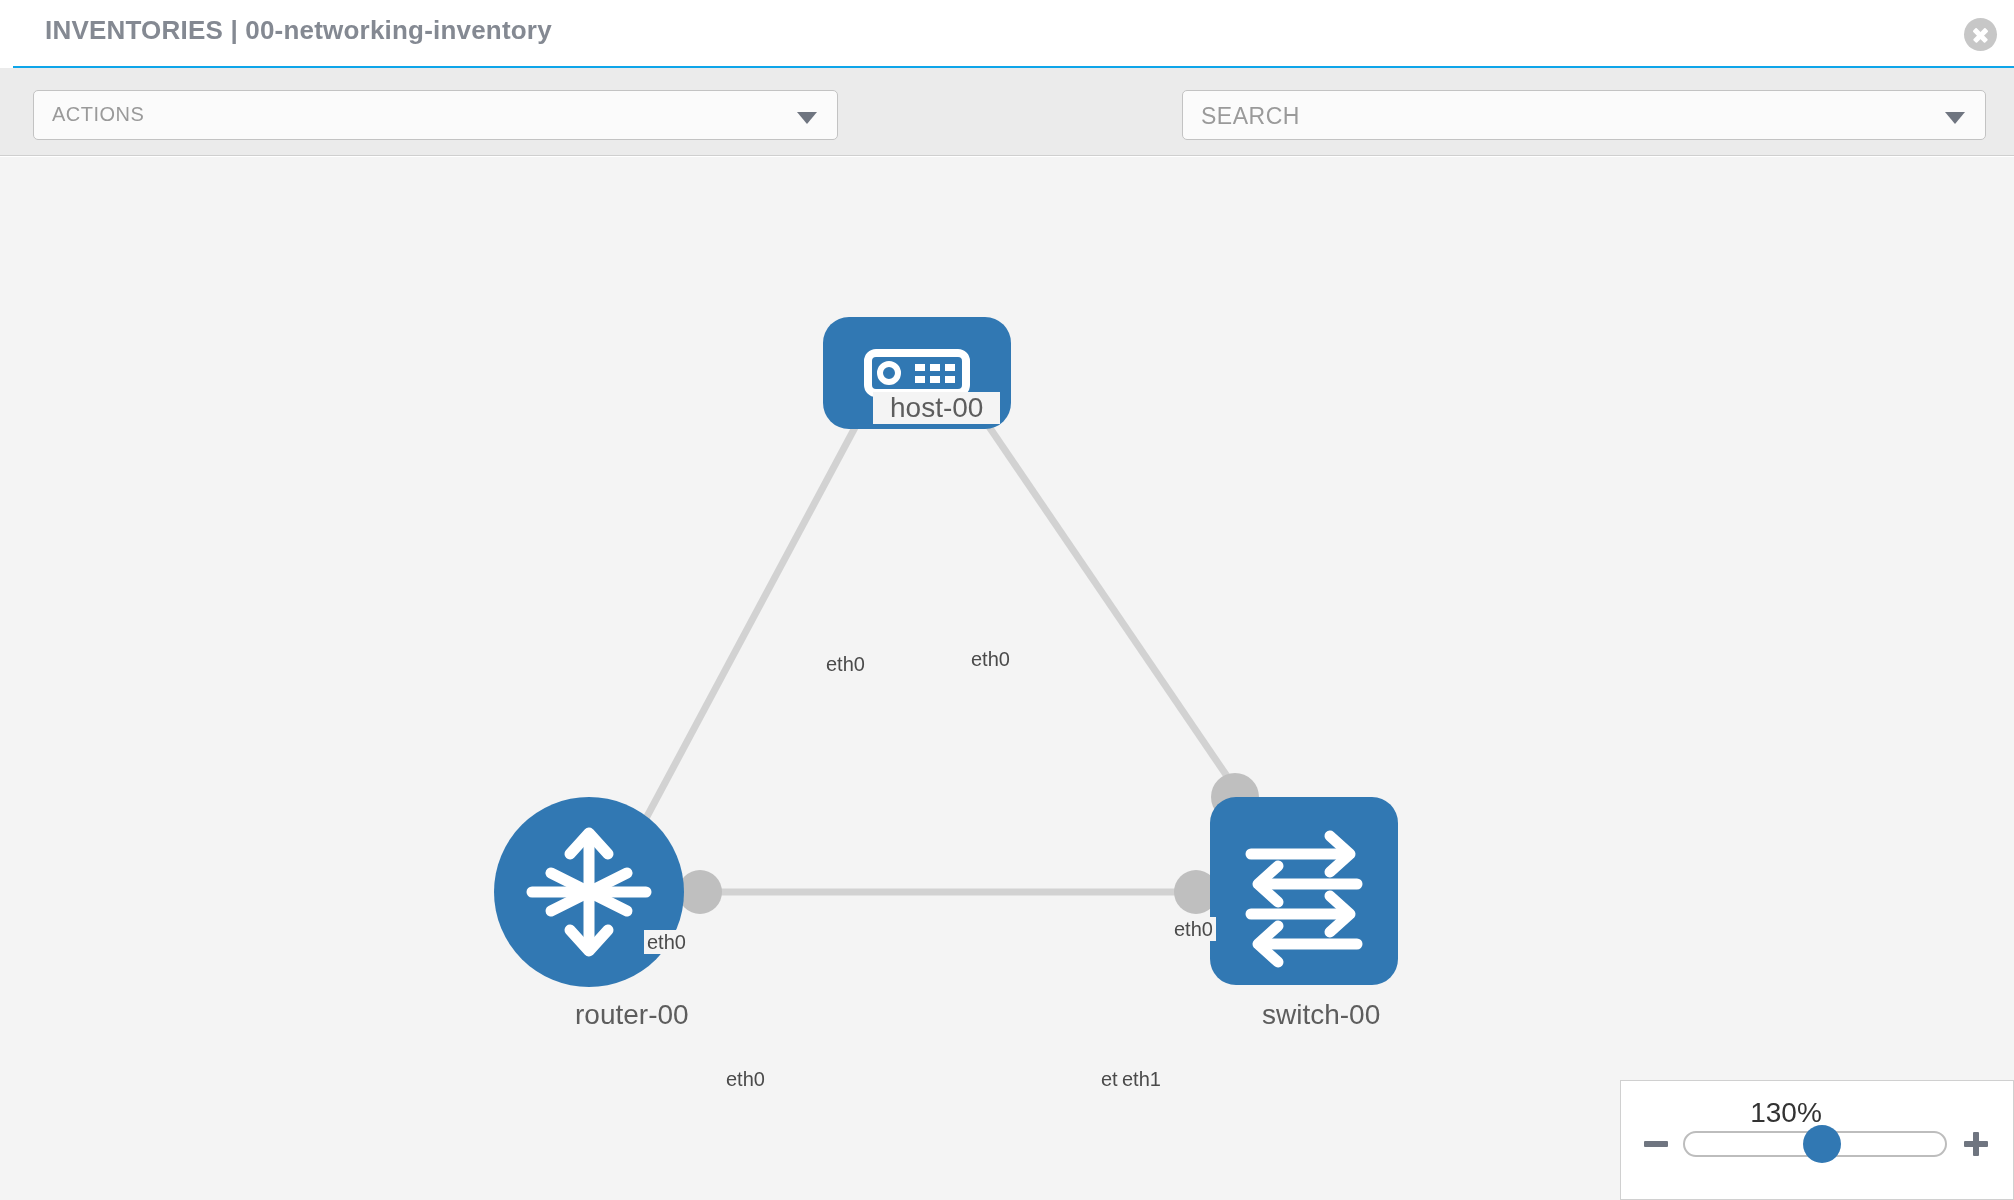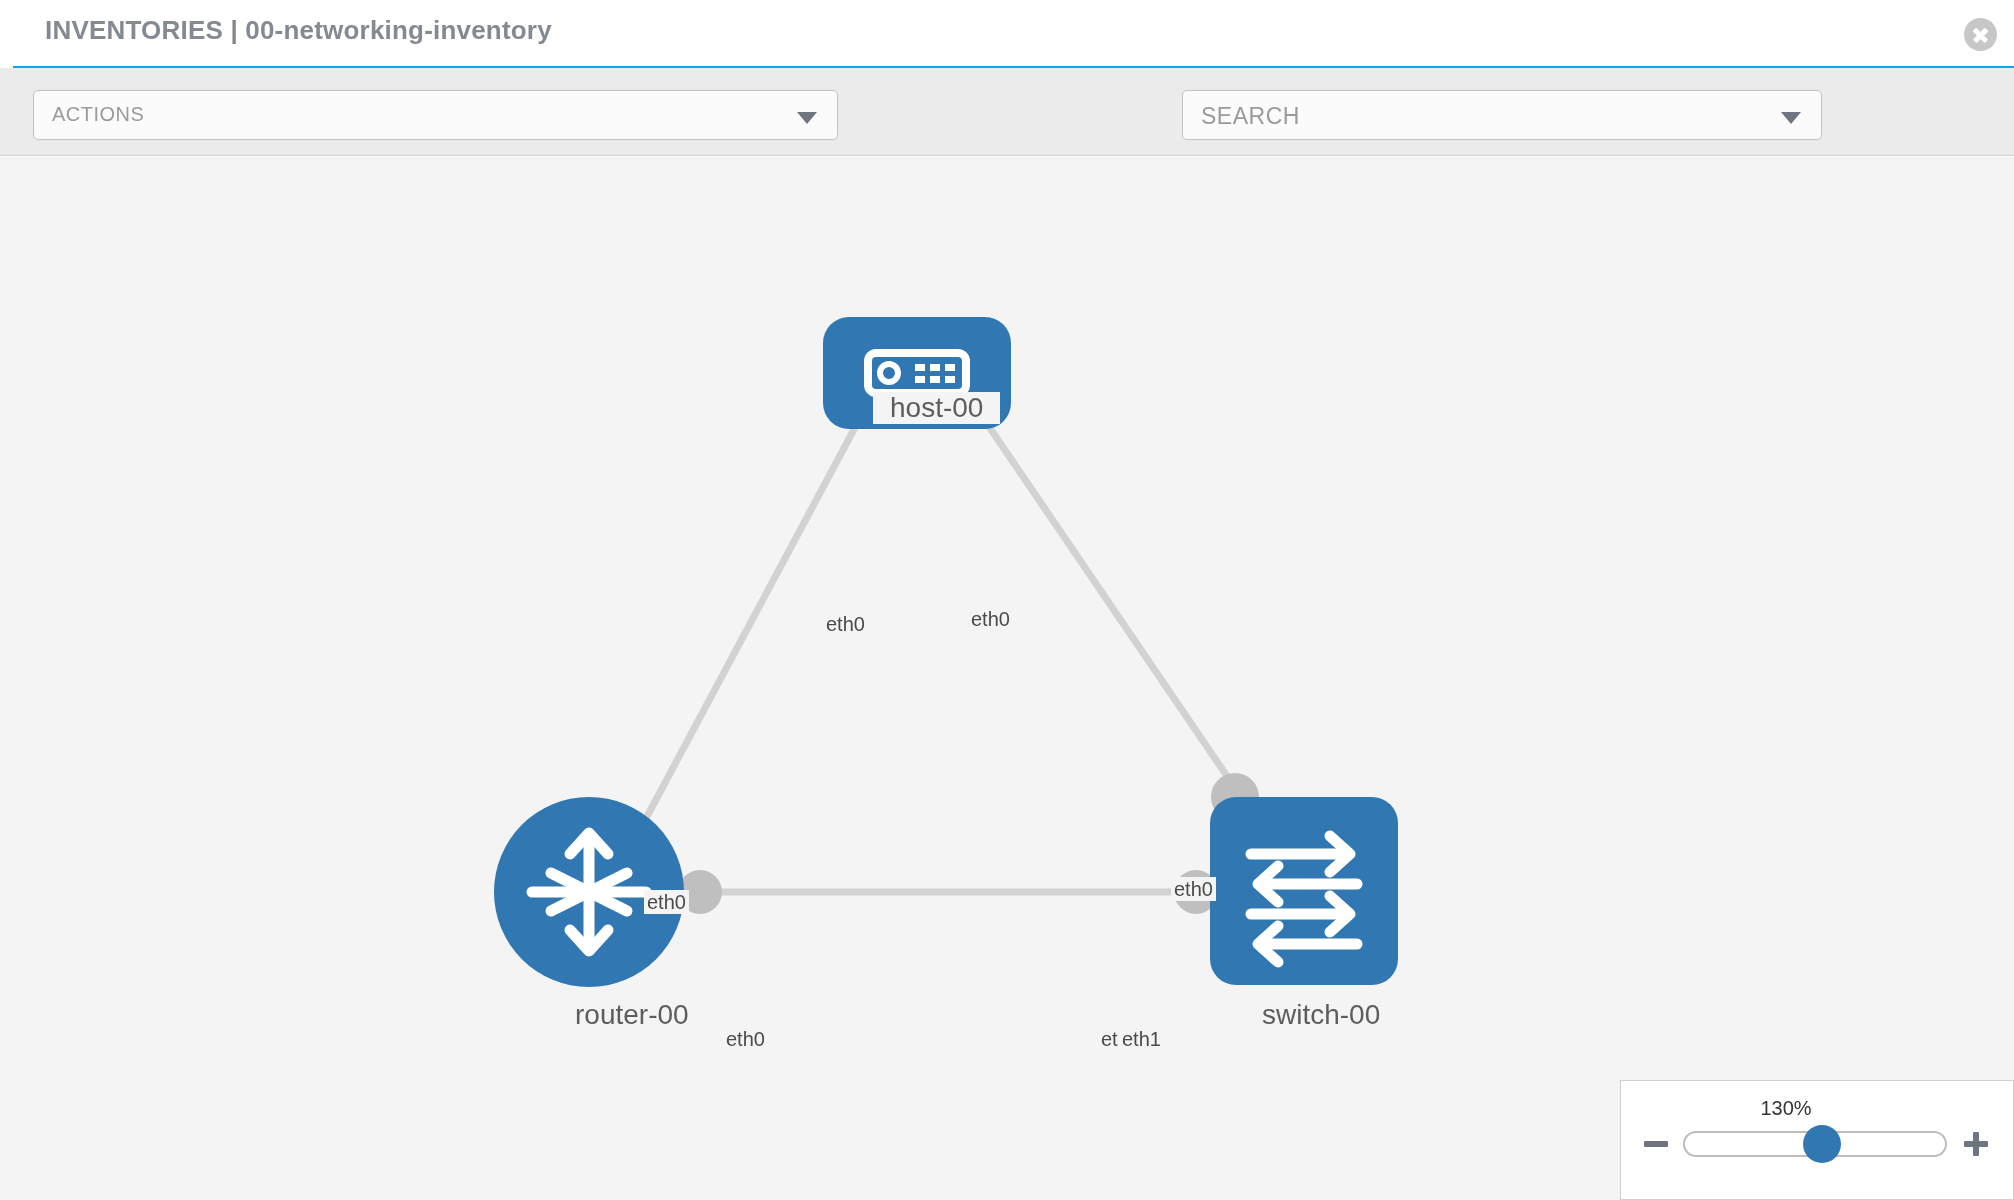--- a/index.html
+++ b/index.html
@@ -108,21 +108,21 @@
     height: 44px;
     cursor: pointer;
   }
   .wrench-icon { left: 1040px; }
   .key-icon    { left: 1108px; }
 
   .search-select {
     position: absolute;
     left: 1182px;
     top: 22px;
-    width: 640px;
+    width: 804px;
     height: 50px;
     background: #fbfbfb;
     border: 1px solid #c3c3c3;
     border-radius: 5px;
   }
   .search-select .label {
     position: absolute;
     left: 18px;
     top: 12px;
     font-size: 23px;
@@ -152,39 +152,40 @@
     padding: 2px 17px;
   }
   .iface-label {
     position: absolute;
     background: #f4f4f4;
     color: #4a4a4a;
     font-size: 20px;
     white-space: nowrap;
     line-height: 1;
     padding: 2px 3px;
+    margin-top: 40px;
   }
 
   
   .zoom-panel {
     position: absolute;
     left: 1620px;
     top: 1080px;
     width: 394px;
     height: 120px;
     background: #ffffff;
     border: 1px solid #d0d0d0;
   }
   .zoom-value {
     position: absolute;
     top: 16px;
     left: 0;
     width: 330px;
     text-align: center;
-    font-size: 20px;
+    font-size: 28px;
     color: #333333;
   }
   .zoom-minus, .zoom-plus {
     position: absolute;
     top: 48px;
     width: 30px;
     height: 30px;
     cursor: pointer;
   }
   .zoom-minus { left: 20px; }

